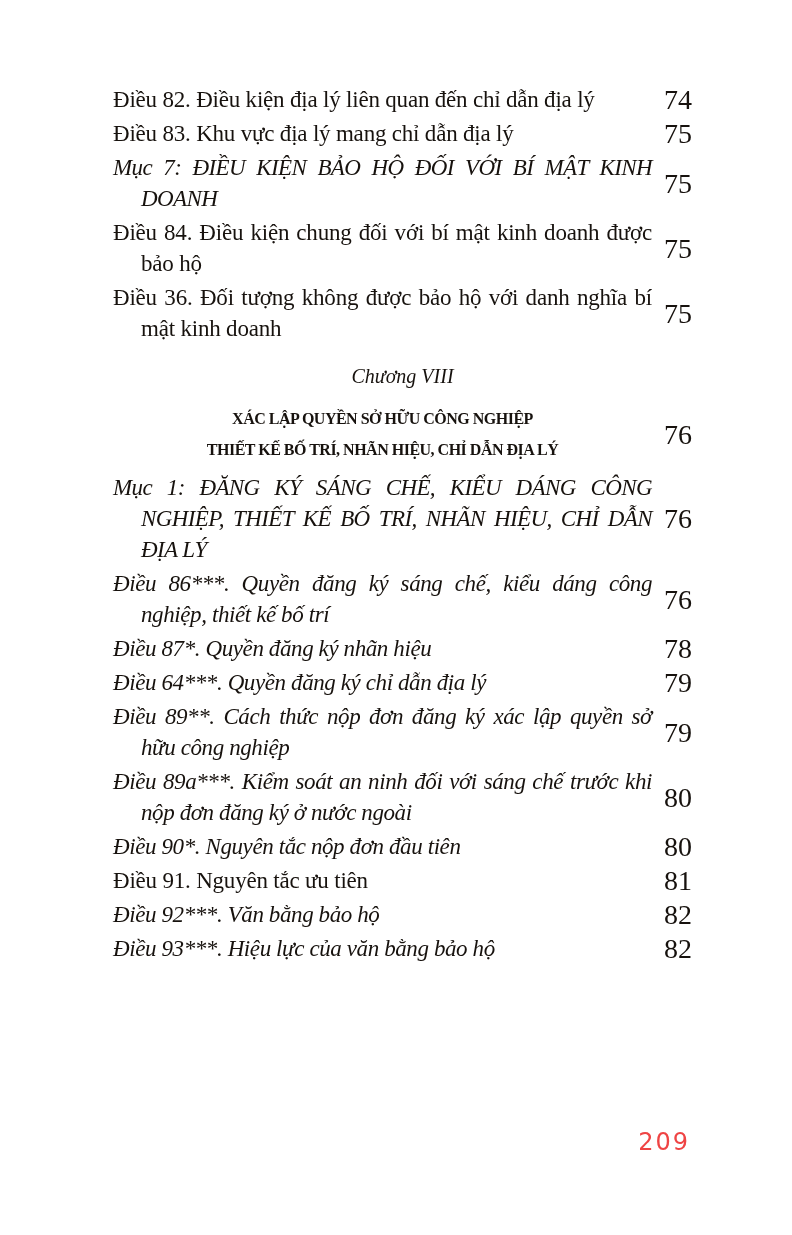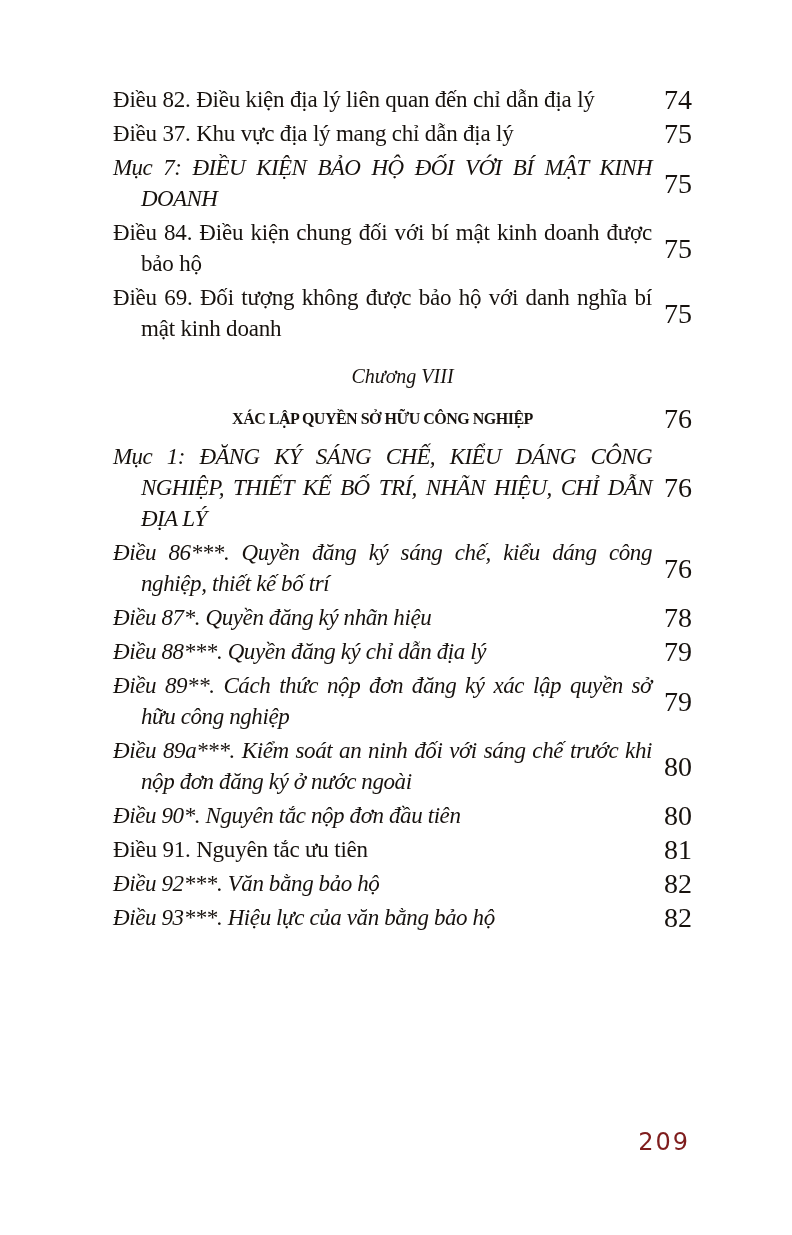--- a/index.html
+++ b/index.html
@@ -88,71 +88,72 @@
     font-weight: bold;
   }
   
   .folio {
     position: absolute;
     top: 1128px;
     right: 102px;
     font-family: "DejaVu Sans", "Liberation Sans", sans-serif;
     font-size: 24px;
     letter-spacing: 2px;
-    color: #7f1d1d;
+    color: #ef4444;
   }
 </style>
 </head>
 <body>
 
 <div class="page">
   <div class="toc">
       <div class="entry article">
         <div class="label">Điều 82. Điều kiện địa lý liên quan đến chỉ dẫn địa lý</div>
         <div class="num">74</div>
       </div>
       <div class="entry article">
-        <div class="label">Điều 37. Khu vực địa lý mang chỉ dẫn địa lý</div>
+        <div class="label">Điều 83. Khu vực địa lý mang chỉ dẫn địa lý</div>
         <div class="num">75</div>
       </div>
       <div class="entry section">
         <div class="label">Mục 7: ĐIỀU KIỆN BẢO HỘ ĐỐI VỚI BÍ MẬT KINH DOANH</div>
         <div class="num">75</div>
       </div>
       <div class="entry article">
         <div class="label">Điều 84. Điều kiện chung đối với bí mật kinh doanh được bảo hộ</div>
         <div class="num">75</div>
       </div>
       <div class="entry article">
-        <div class="label">Điều 69. Đối tượng không được bảo hộ với danh nghĩa bí mật kinh doanh</div>
+        <div class="label">Điều 36. Đối tượng không được bảo hộ với danh nghĩa bí mật kinh doanh</div>
         <div class="num">75</div>
       </div>
       <div class="entry chapter-number">
         <div class="label">Chương VIII</div>
       </div>
       <div class="entry chapter-title">
         <div class="label">
           <div class="title-line">XÁC LẬP QUYỀN SỞ HỮU CÔNG NGHIỆP</div>
+          <div class="title-line">THIẾT KẾ BỐ TRÍ, NHÃN HIỆU, CHỈ DẪN ĐỊA LÝ</div>
         </div>
         <div class="num">76</div>
       </div>
       <div class="entry section">
         <div class="label">Mục 1: ĐĂNG KÝ SÁNG CHẾ, KIỂU DÁNG CÔNG NGHIỆP, THIẾT KẾ BỐ TRÍ, NHÃN HIỆU, CHỈ DẪN ĐỊA LÝ</div>
         <div class="num">76</div>
       </div>
       <div class="entry article-amended">
         <div class="label">Điều 86***. Quyền đăng ký sáng chế, kiểu dáng công nghiệp, thiết kế bố trí</div>
         <div class="num">76</div>
       </div>
       <div class="entry article-amended">
         <div class="label">Điều 87*. Quyền đăng ký nhãn hiệu</div>
         <div class="num">78</div>
       </div>
       <div class="entry article-amended">
-        <div class="label">Điều 88***. Quyền đăng ký chỉ dẫn địa lý</div>
+        <div class="label">Điều 64***. Quyền đăng ký chỉ dẫn địa lý</div>
         <div class="num">79</div>
       </div>
       <div class="entry article-amended">
         <div class="label">Điều 89**. Cách thức nộp đơn đăng ký xác lập quyền sở hữu công nghiệp</div>
         <div class="num">79</div>
       </div>
       <div class="entry article-amended">
         <div class="label">Điều 89a***. Kiểm soát an ninh đối với sáng chế trước khi nộp đơn đăng ký ở nước ngoài</div>
         <div class="num">80</div>
       </div>

